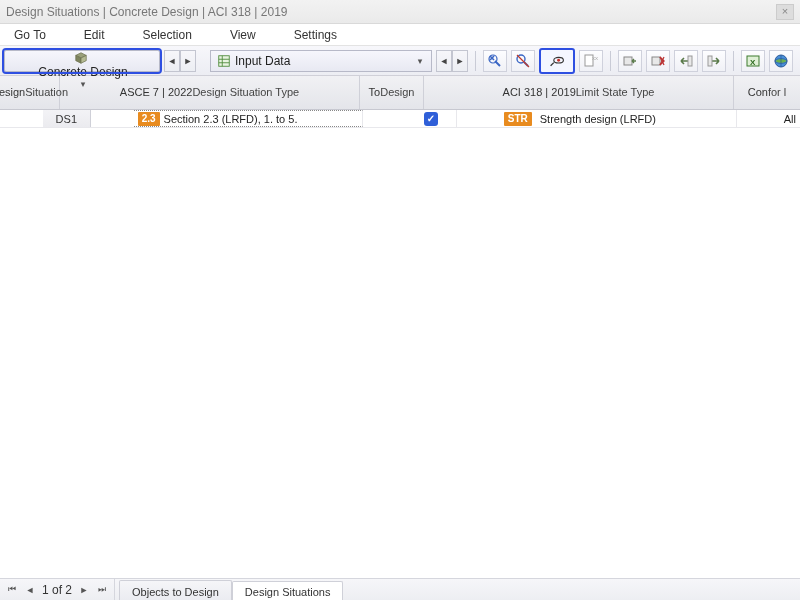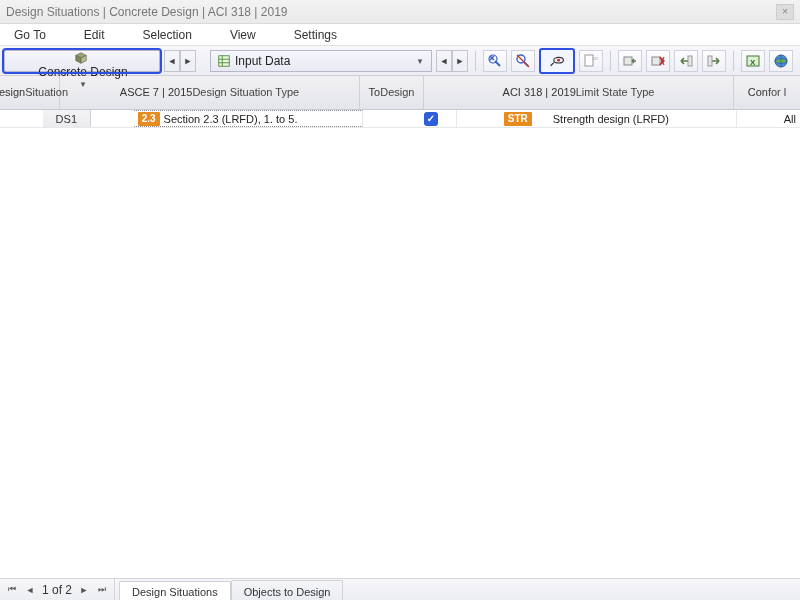--- a/index.html
+++ b/index.html
@@ -34,21 +34,21 @@
   .col.limit { width:310px;}
   .col.last { flex:1; border-right:none;}
   .col .sub { color:#444;}
   
   .gridbody { height:calc(600px - 24px - 22px - 30px - 34px - 22px); overflow:hidden; background:#fff;}
   .row { height:18px; display:flex; align-items:stretch; border-bottom:1px solid #e8e8ec;}
   .cell { border-right:1px solid #e8e8ec; display:flex; align-items:center; font-size:11px; color:#222; padding:0 4px;margin-left:43px;}
   .cell.sit { width:60px; background:linear-gradient(#f3f3f6,#ebebef); justify-content:center; color:#333; border-right:1px solid #cfd0d8;}
   .cell.type { width:300px; gap:4px;}
   .cell.todesign { width:64px; justify-content:center;}
-  .cell.limit { width:310px; gap:21px;}
+  .cell.limit { width:310px; gap:8px;}
   .cell.last { flex:1; border-right:none;}
   .badge { display:inline-flex; align-items:center; justify-content:center; color:#fff; font-size:10px; font-weight:600; padding:0 4px; height:14px; border-radius:1px;}
   .badge.orange { background:#e88b1f;}
   .row.sel .cell.type { border-top:1px dotted #888; border-bottom:1px dotted #888;}
   .checkbox { width:14px; height:14px; border-radius:3px; background:#2f5fd8; display:flex; align-items:center; justify-content:center;}
   .checkbox::after { content:"✓"; color:#fff; font-size:10px; line-height:1; font-weight:bold;}
   
   .bottombar { height:22px; border-top:1px solid #d5d6dd; background:linear-gradient(#f6f6f9,#edeef2); display:flex; align-items:stretch;}
   .pager { display:flex; align-items:center; padding:0 6px; gap:6px; color:#333; border-right:1px solid #d5d6dd;}
   .pgbtn { width:12px; text-align:center; color:#555; font-size:9px; cursor:default;}
@@ -177,21 +177,21 @@
       </svg>
   </div>
 </div>
 
 <div class="gridheader">
   <div class="col sit">
     <span>Design</span>
     <span class="sub">Situation</span>
   </div>
   <div class="col type">
-    <span>ASCE 7 | 2015</span>
+    <span>ASCE 7 | 2022</span>
     <span class="sub">Design Situation Type</span>
   </div>
   <div class="col todesign">
     <span>To</span>
     <span class="sub">Design</span>
   </div>
   <div class="col limit">
     <span>ACI 318 | 2019</span>
     <span class="sub">Limit State Type</span>
   </div>
@@ -221,16 +221,16 @@
 
 <div class="bottombar">
   <div class="pager">
     <span class="pgbtn">⏮</span>
     <span class="pgbtn">◄</span>
     <span>1 of 2</span>
     <span class="pgbtn">►</span>
     <span class="pgbtn">⏭</span>
   </div>
   <div class="tabs">
+    <div class="tab">Objects to Design</div>
     <div class="tab active">Design Situations</div>
-    <div class="tab">Objects to Design</div>
   </div>
 </div>
 
 </body></html>

